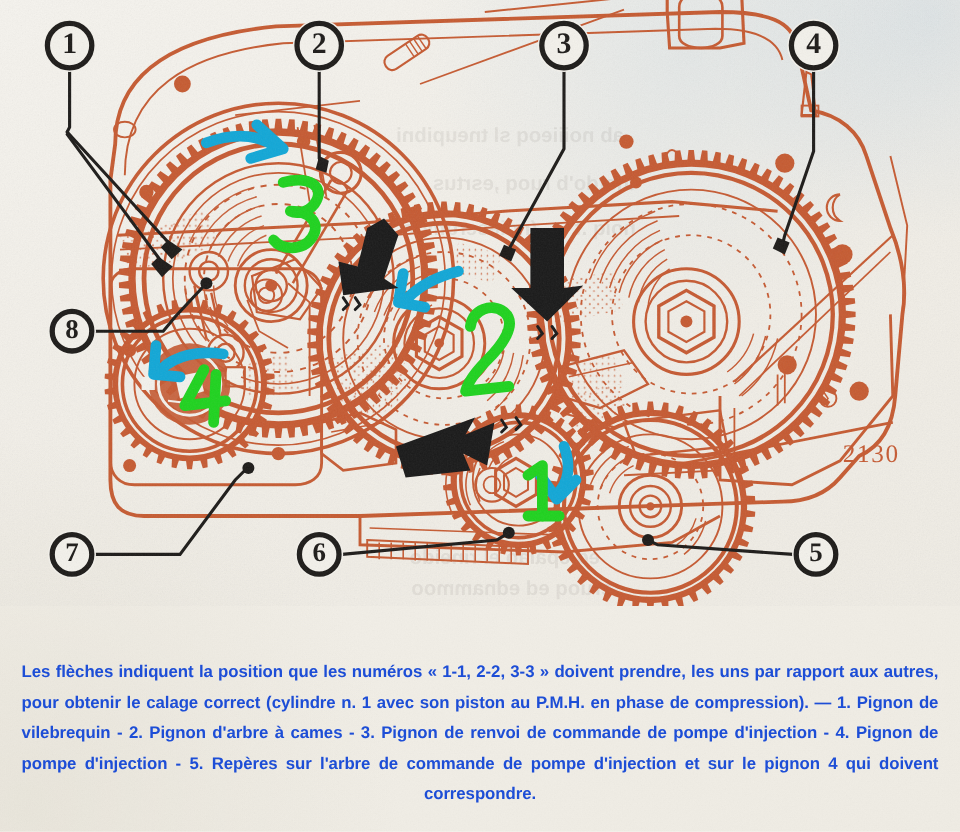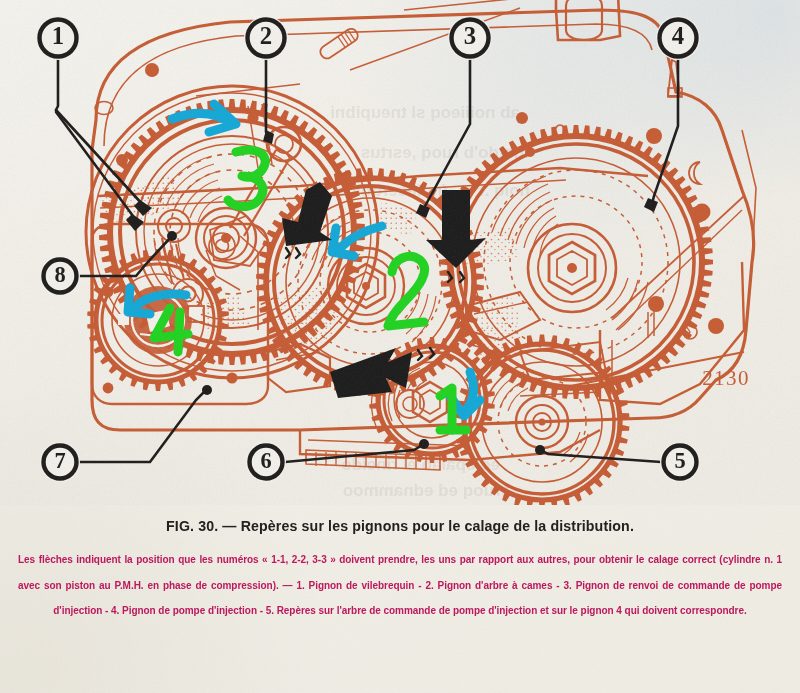--- a/index.html
+++ b/index.html
@@ -65,23 +65,23 @@
     color: #23211f;
     letter-spacing: .12px;
     white-space: nowrap;
   }
   .fig-body {
     position: absolute;
     left: 18px;
     top: 42px;
     width: 764px;
     font-family: "Liberation Sans", sans-serif;
-    font-size: 10px;
+    font-size: 14px;
     font-weight: bold;
-    color: #be185d;
+    color: #1d4ed8;
     line-height: 25.6px;
     text-align: justify;
     text-align-last: center;
     letter-spacing: -.05px;
   }
 
   
 </style>
 </head>
 <body>
@@ -928,21 +928,20 @@
             <text x="60" y="281.7" text-anchor="middle" font-family="Liberation Serif, serif" font-weight="bold" font-size="22.419999999999998" fill="#1d1b19">8</text>
           </g>
         </g>
 
     </g>
 
     <rect x="0" y="0" width="800" height="505" filter="url(#grainf)" opacity="0.5" pointer-events="none"></rect>
   </svg>
 
   <div id="caption-block">
-    <div class="fig-title">FIG. 30. — Repères sur les pignons pour le calage de la distribution.</div>
     <div class="fig-body">Les flèches indiquent la position que les numéros « 1-1, 2-2, 3-3 » doivent prendre, les uns par rapport aux autres, pour obtenir le calage correct (cylindre n. 1 avec son piston au P.M.H. en phase de compression). — 1. Pignon de vilebrequin - 2. Pignon d'arbre à cames - 3. Pignon de renvoi de commande de pompe d'injection - 4. Pignon de pompe d'injection - 5. Repères sur l'arbre de commande de pompe d'injection et sur le pignon 4 qui doivent correspondre.</div>
   </div>
 
   <svg class="grain" viewBox="0 0 800 693" xmlns="http://www.w3.org/2000/svg" preserveAspectRatio="none">
     <defs>
       <filter id="grainf2">
         <feTurbulence type="fractalNoise" baseFrequency="0.9" numOctaves="3" seed="11" result="n"></feTurbulence>
         <feColorMatrix in="n" type="saturate" values="0"></feColorMatrix>
         <feComponentTransfer>
             <feFuncA type="linear" slope="0.13"></feFuncA>

